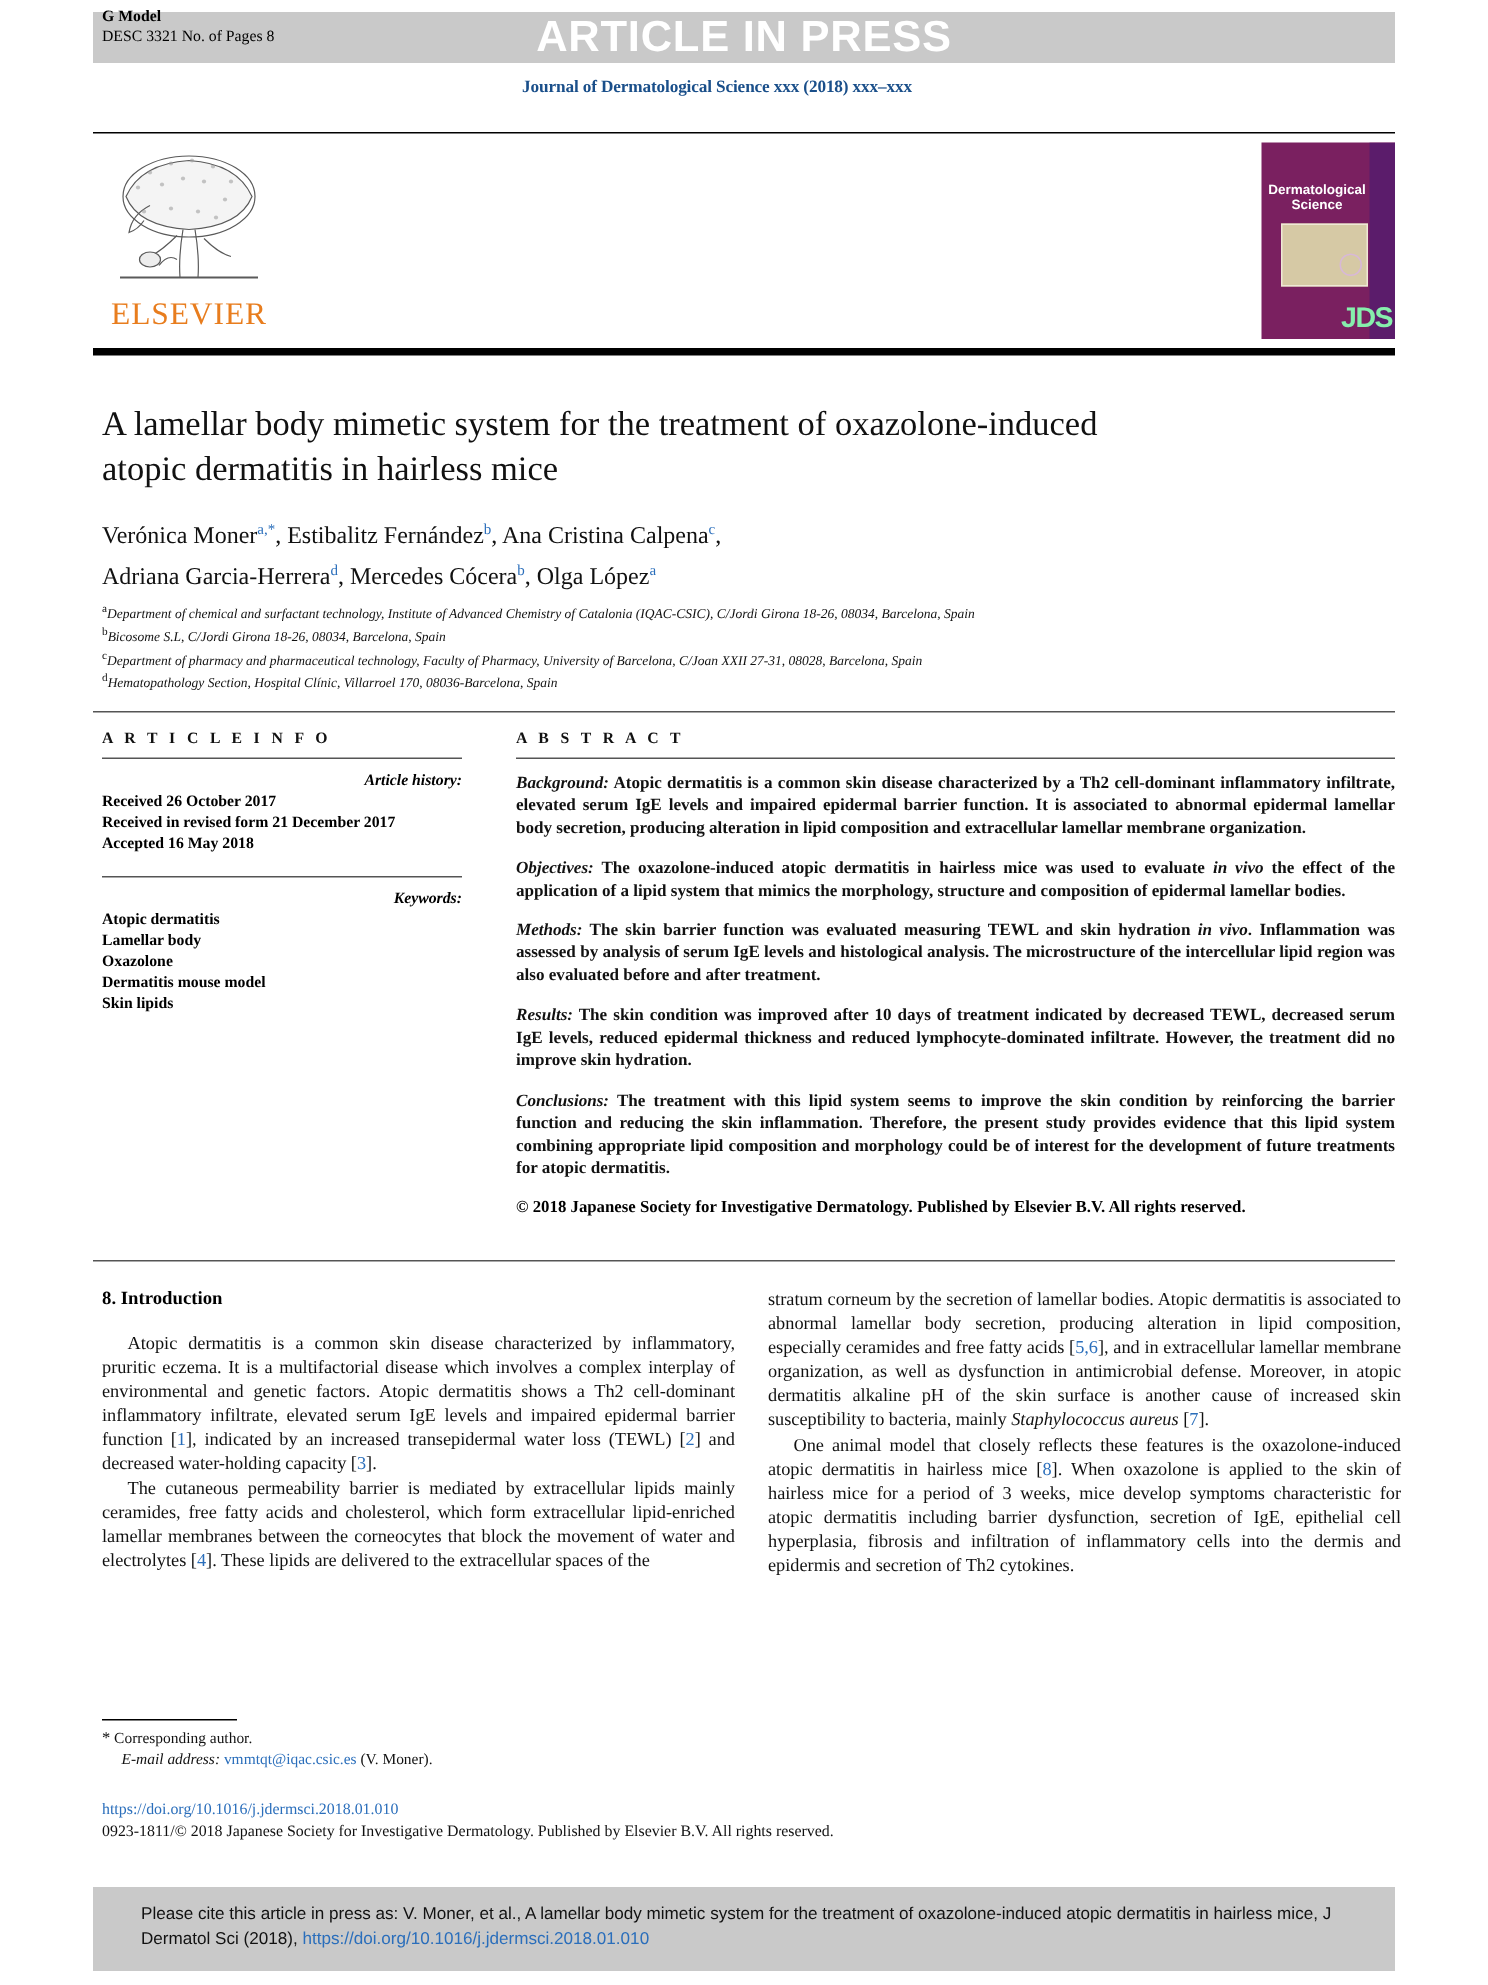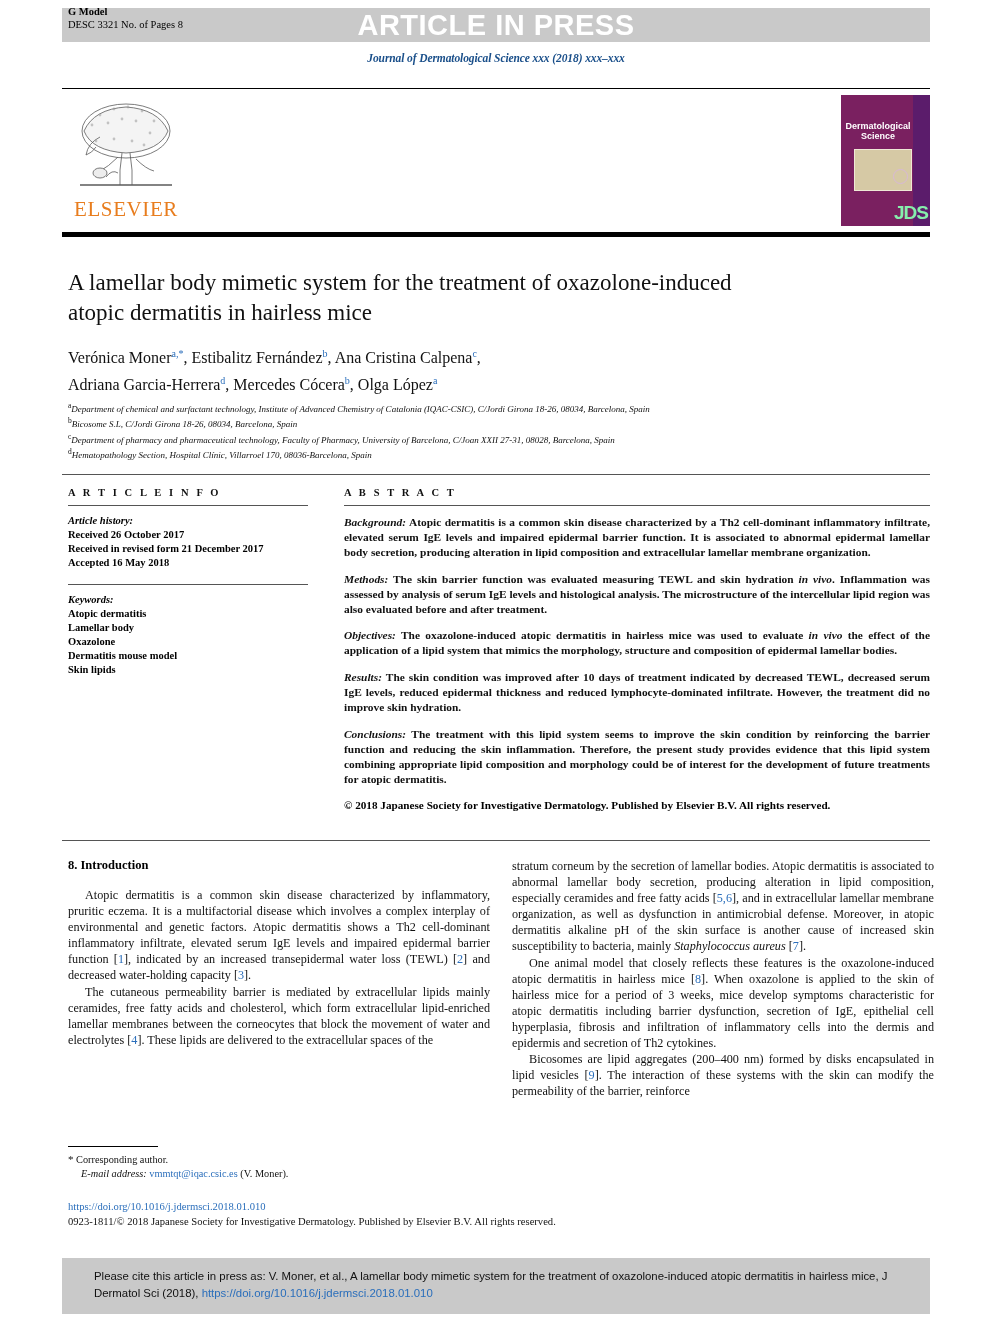--- a/index.html
+++ b/index.html
@@ -51,29 +51,28 @@
     font-family: "Liberation Serif", serif;
     font-size: 10.5px;
     line-height: 12.5px;
     color: #000;
   }
   .gmodel .b { font-weight: bold; }
 
   
   .running-head {
     position: absolute;
-    left: 62px;
+    left: 44px;
     top: 52px;
     width: 868px;
     text-align: center;
     font-size: 11.5px;
     font-weight: bold;
     color: #1a4f8a;
     letter-spacing: -0.1px;
-    font-style: italic;
   }
 
   .rule-thin {
     position: absolute;
     left: 62px;
     width: 868px;
     border-top: 1.4px solid #000;
   }
 
   
@@ -237,20 +236,21 @@
     margin-top: 7px;
     border-top: 1px solid #555;
     width: 100%;
   }
   .info-group { margin-top: 8px; }
   .info-lbl {
     font-style: italic;
     font-weight: bold;
     font-size: 10.5px;
     line-height: 14px;
+    text-align: right;
   }
   .info-line { font-size: 10.5px; line-height: 14px; font-weight: bold; }
   .kw-line { font-size: 10.5px; line-height: 14px; font-weight: bold; }
 
   .abs-para {
     margin-top: 0;
     font-size: 11.4px;
     line-height: 15.1px;
     text-align: justify;
     font-weight: bold;
@@ -447,22 +447,22 @@
       <div class="kw-line">Dermatitis mouse model</div>
       <div class="kw-line">Skin lipids</div>
     </div>
   </div>
 
   <div class="abs-col">
     <div class="sec-head">A B S T R A C T</div>
     <div class="hr-sub" style="margin-bottom:9px;"></div>
 
     <p class="abs-para"><span class="lbl">Background:</span><span> Atopic dermatitis is a common skin disease characterized by a Th2 cell-dominant inflammatory infiltrate, elevated serum IgE levels and impaired epidermal barrier function. It is associated to abnormal epidermal lamellar body secretion, producing alteration in lipid composition and extracellular lamellar membrane organization.</span></p>
+    <p class="abs-para"><span class="lbl">Objectives:</span><span> The oxazolone-induced atopic dermatitis in hairless mice was used to evaluate <span class="it">in vivo</span> the effect of the application of a lipid system that mimics the morphology, structure and composition of epidermal lamellar bodies.</span></p>
     <p class="abs-para"><span class="lbl">Methods:</span><span> The skin barrier function was evaluated measuring TEWL and skin hydration <span class="it">in vivo</span>. Inflammation was assessed by analysis of serum IgE levels and histological analysis. The microstructure of the intercellular lipid region was also evaluated before and after treatment.</span></p>
-    <p class="abs-para"><span class="lbl">Objectives:</span><span> The oxazolone-induced atopic dermatitis in hairless mice was used to evaluate <span class="it">in vivo</span> the effect of the application of a lipid system that mimics the morphology, structure and composition of epidermal lamellar bodies.</span></p>
     <p class="abs-para"><span class="lbl">Results:</span><span> The skin condition was improved after 10 days of treatment indicated by decreased TEWL, decreased serum IgE levels, reduced epidermal thickness and reduced lymphocyte-dominated infiltrate. However, the treatment did no improve skin hydration.</span></p>
     <p class="abs-para"><span class="lbl">Conclusions:</span><span> The treatment with this lipid system seems to improve the skin condition by reinforcing the barrier function and reducing the skin inflammation. Therefore, the present study provides evidence that this lipid system combining appropriate lipid composition and morphology could be of interest for the development of future treatments for atopic dermatitis.</span></p>
     <p class="abs-copy">© 2018 Japanese Society for Investigative Dermatology. Published by Elsevier B.V. All rights reserved.</p>
   </div>
 
   <div class="body-rule" style="top:840px;"></div>
 
   <div class="col-left">
     <div class="sec-title">8. Introduction</div>
     <p class="body-para">
@@ -473,23 +473,20 @@
     </p>
   </div>
 
   <div class="col-right">
     <p class="body-para cont">
       <span>stratum corneum by the secretion of lamellar bodies. Atopic dermatitis is associated to abnormal lamellar body secretion, producing alteration in lipid composition, especially ceramides and free fatty acids [<span class="ref" style="color: rgb(42, 110, 187);">5,6</span>], and in extracellular lamellar membrane organization, as well as dysfunction in antimicrobial defense. Moreover, in atopic dermatitis alkaline pH of the skin surface is another cause of increased skin susceptibility to bacteria, mainly <span class="it">Staphylococcus aureus</span> [<span class="ref" style="color: rgb(42, 110, 187);">7</span>].</span>
     </p>
     <p class="body-para">
       <span>One animal model that closely reflects these features is the oxazolone-induced atopic dermatitis in hairless mice [<span class="ref" style="color: rgb(42, 110, 187);">8</span>]. When oxazolone is applied to the skin of hairless mice for a period of 3 weeks, mice develop symptoms characteristic for atopic dermatitis including barrier dysfunction, secretion of IgE, epithelial cell hyperplasia, fibrosis and infiltration of inflammatory cells into the dermis and epidermis and secretion of Th2 cytokines.</span>
     </p>
-    <p class="body-para">
-      <span>Bicosomes are lipid aggregates (200–400 nm) formed by disks encapsulated in lipid vesicles [<span class="ref" style="color: rgb(42, 110, 187);">9</span>]. The interaction of these systems with the skin can modify the permeability of the barrier, reinforce</span>
-    </p>
   </div>
 
   <div class="footnote-rule"></div>
   <div class="footnote">
     <div>
       <span class="star">*</span>
       <span>Corresponding author.</span>
     </div>
     <div style="padding-left:13px;">
       <span class="em-lbl">E-mail address:</span>

